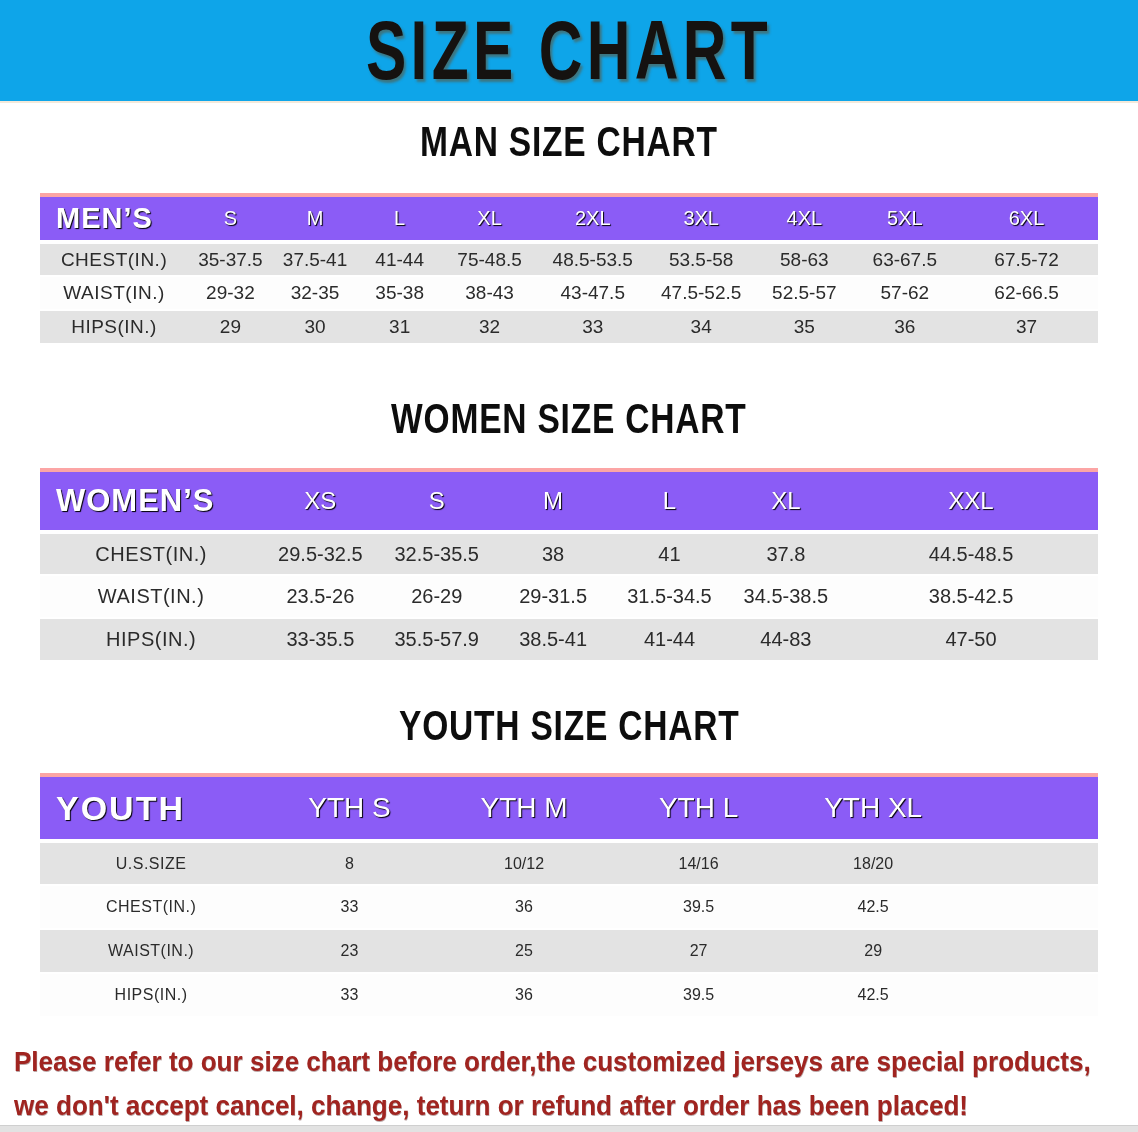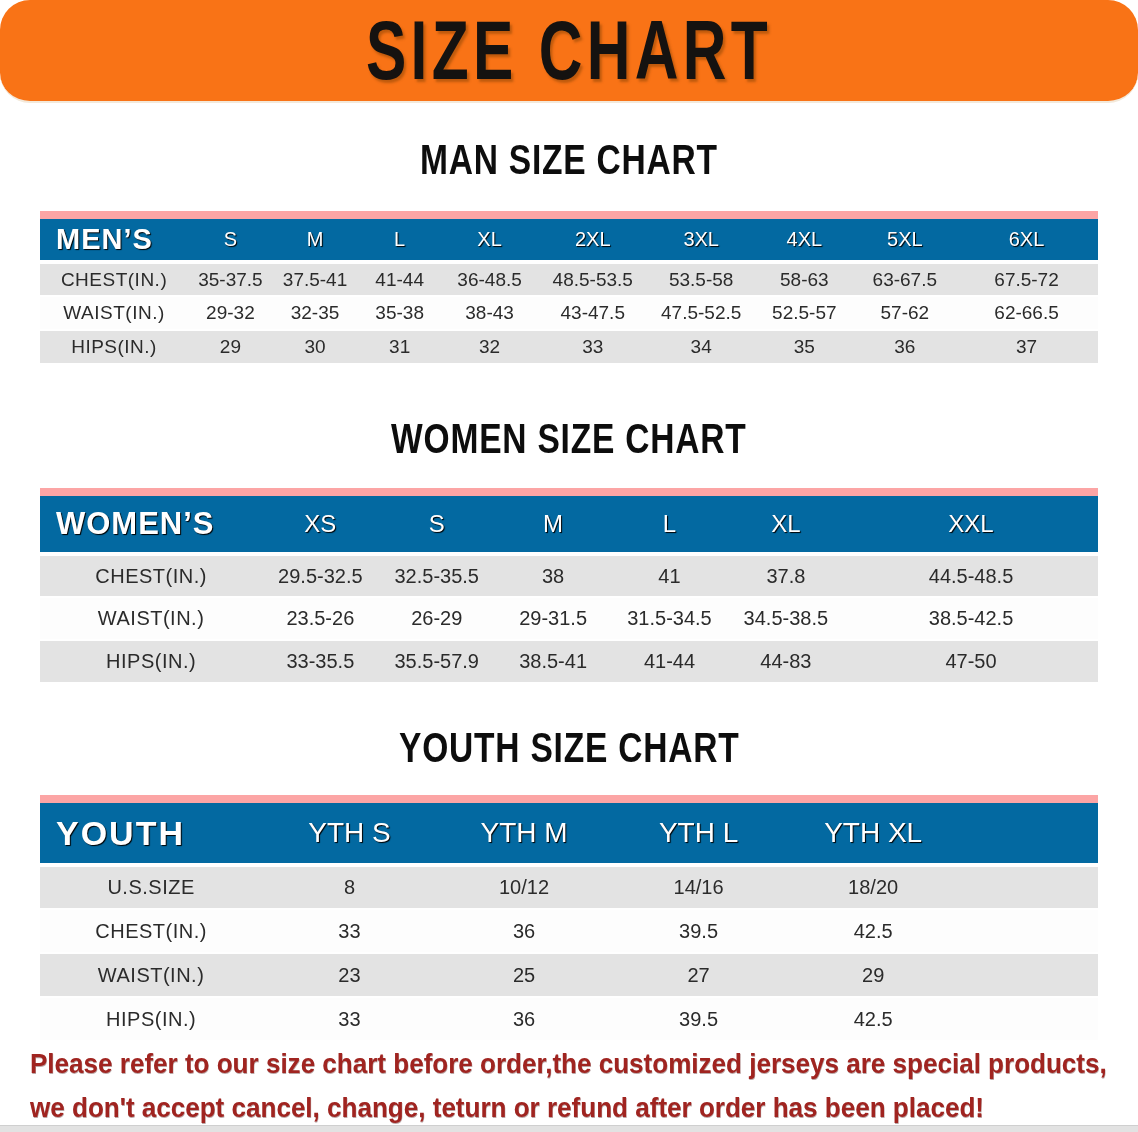--- a/index.html
+++ b/index.html
@@ -7,43 +7,42 @@
     width: 1138px;
     background: #ffffff;
     font-family: "Liberation Sans", sans-serif;
   }
   body { height: 1132px; position: relative; overflow: hidden; }
 
   
   .banner {
     width: 100%;
     height: 103px;
-    background: #f97316;
+    background: #0ea5e9;
     display: flex;
     align-items: center;
     justify-content: center;
     border-bottom: 2px solid #f3e9da;
-    border-radius: 30px;
   }
   .banner-title {
     display: inline-block;
     transform: scaleX(0.72);
     transform-origin: center;
     font-size: 84px;
     font-weight: bold;
     letter-spacing: 6px;
     color: #151210;
     white-space: nowrap;
     text-shadow: 3px 3px 3px rgba(120,60,0,0.45);
   }
 
   
   .section-heading {
     text-align: center;
-    margin-top: 32px;
+    margin-top: 14px;
     height: 48px;
     line-height: 48px;
   }
   .section-heading span {
     display: inline-block;
     transform: scaleX(0.78);
     transform-origin: center;
     font-size: 43px;
     font-weight: bold;
     color: #0d0d0d;
@@ -58,25 +57,25 @@
   .tw-men   { margin-top: 28px; }
   .tw-women { margin-top: 26px; }
   .tw-youth { margin-top: 24px; }
 
   table {
     width: 100%;
     border-collapse: collapse;
     table-layout: fixed;
   }
   thead th {
-    background: #0369a1;
+    background: #8b5cf6;
     color: #ffffff;
     font-weight: normal;
     text-align: center;
-    border-top: 8px solid #fca5a5;
+    border-top: 4px solid #fca5a5;
     border-bottom: 4px solid #ffffff;
     text-shadow: 1px 1px 1px #000;
   }
   thead th.corner {
     text-align: left;
     padding-left: 16px;
     font-weight: bold;
   }
   tbody td {
     text-align: center;
@@ -90,25 +89,26 @@
   .t-men thead th { height: 47px; font-size: 20px; }
   .t-men thead th.corner { font-size: 29px; letter-spacing: 1px; }
   .t-men tbody td { height: 34px; font-size: 19px; }
 
   .t-women thead th { height: 62px; font-size: 24px; }
   .t-women thead th.corner { font-size: 31px; letter-spacing: 1px; }
   .t-women tbody td { height: 43px; font-size: 20px; }
 
   .t-youth thead th { height: 66px; font-size: 28px; }
   .t-youth thead th.corner { font-size: 34px; letter-spacing: 2px; }
-  .t-youth tbody td { height: 44px; font-size: 20px; }
+  .t-youth tbody td { height: 44px; font-size: 16px; }
 
   
   .footer-notice {
-    padding-left: 30px;
+    margin-top: 22px;
+    padding-left: 14px;
   }
   .footer-line {
     white-space: nowrap;
     transform: scaleX(0.93);
     transform-origin: left center;
     font-size: 28px;
     line-height: 44px;
     font-weight: bold;
     color: #A02420;
     text-shadow: 0.5px 0.5px 0.5px rgba(60,0,0,0.35);
@@ -161,21 +161,21 @@
           <th>5XL</th>
           <th>6XL</th>
         </tr>
       </thead>
       <tbody>
         <tr>
           <td class="rowlabel">CHEST(IN.)</td>
           <td>35-37.5</td>
           <td>37.5-41</td>
           <td>41-44</td>
-          <td>36-48.5</td>
+          <td>75-48.5</td>
           <td>48.5-53.5</td>
           <td>53.5-58</td>
           <td>58-63</td>
           <td>63-67.5</td>
           <td>67.5-72</td>
         </tr>
         <tr>
           <td class="rowlabel">WAIST(IN.)</td>
           <td>29-32</td>
           <td>32-35</td>

